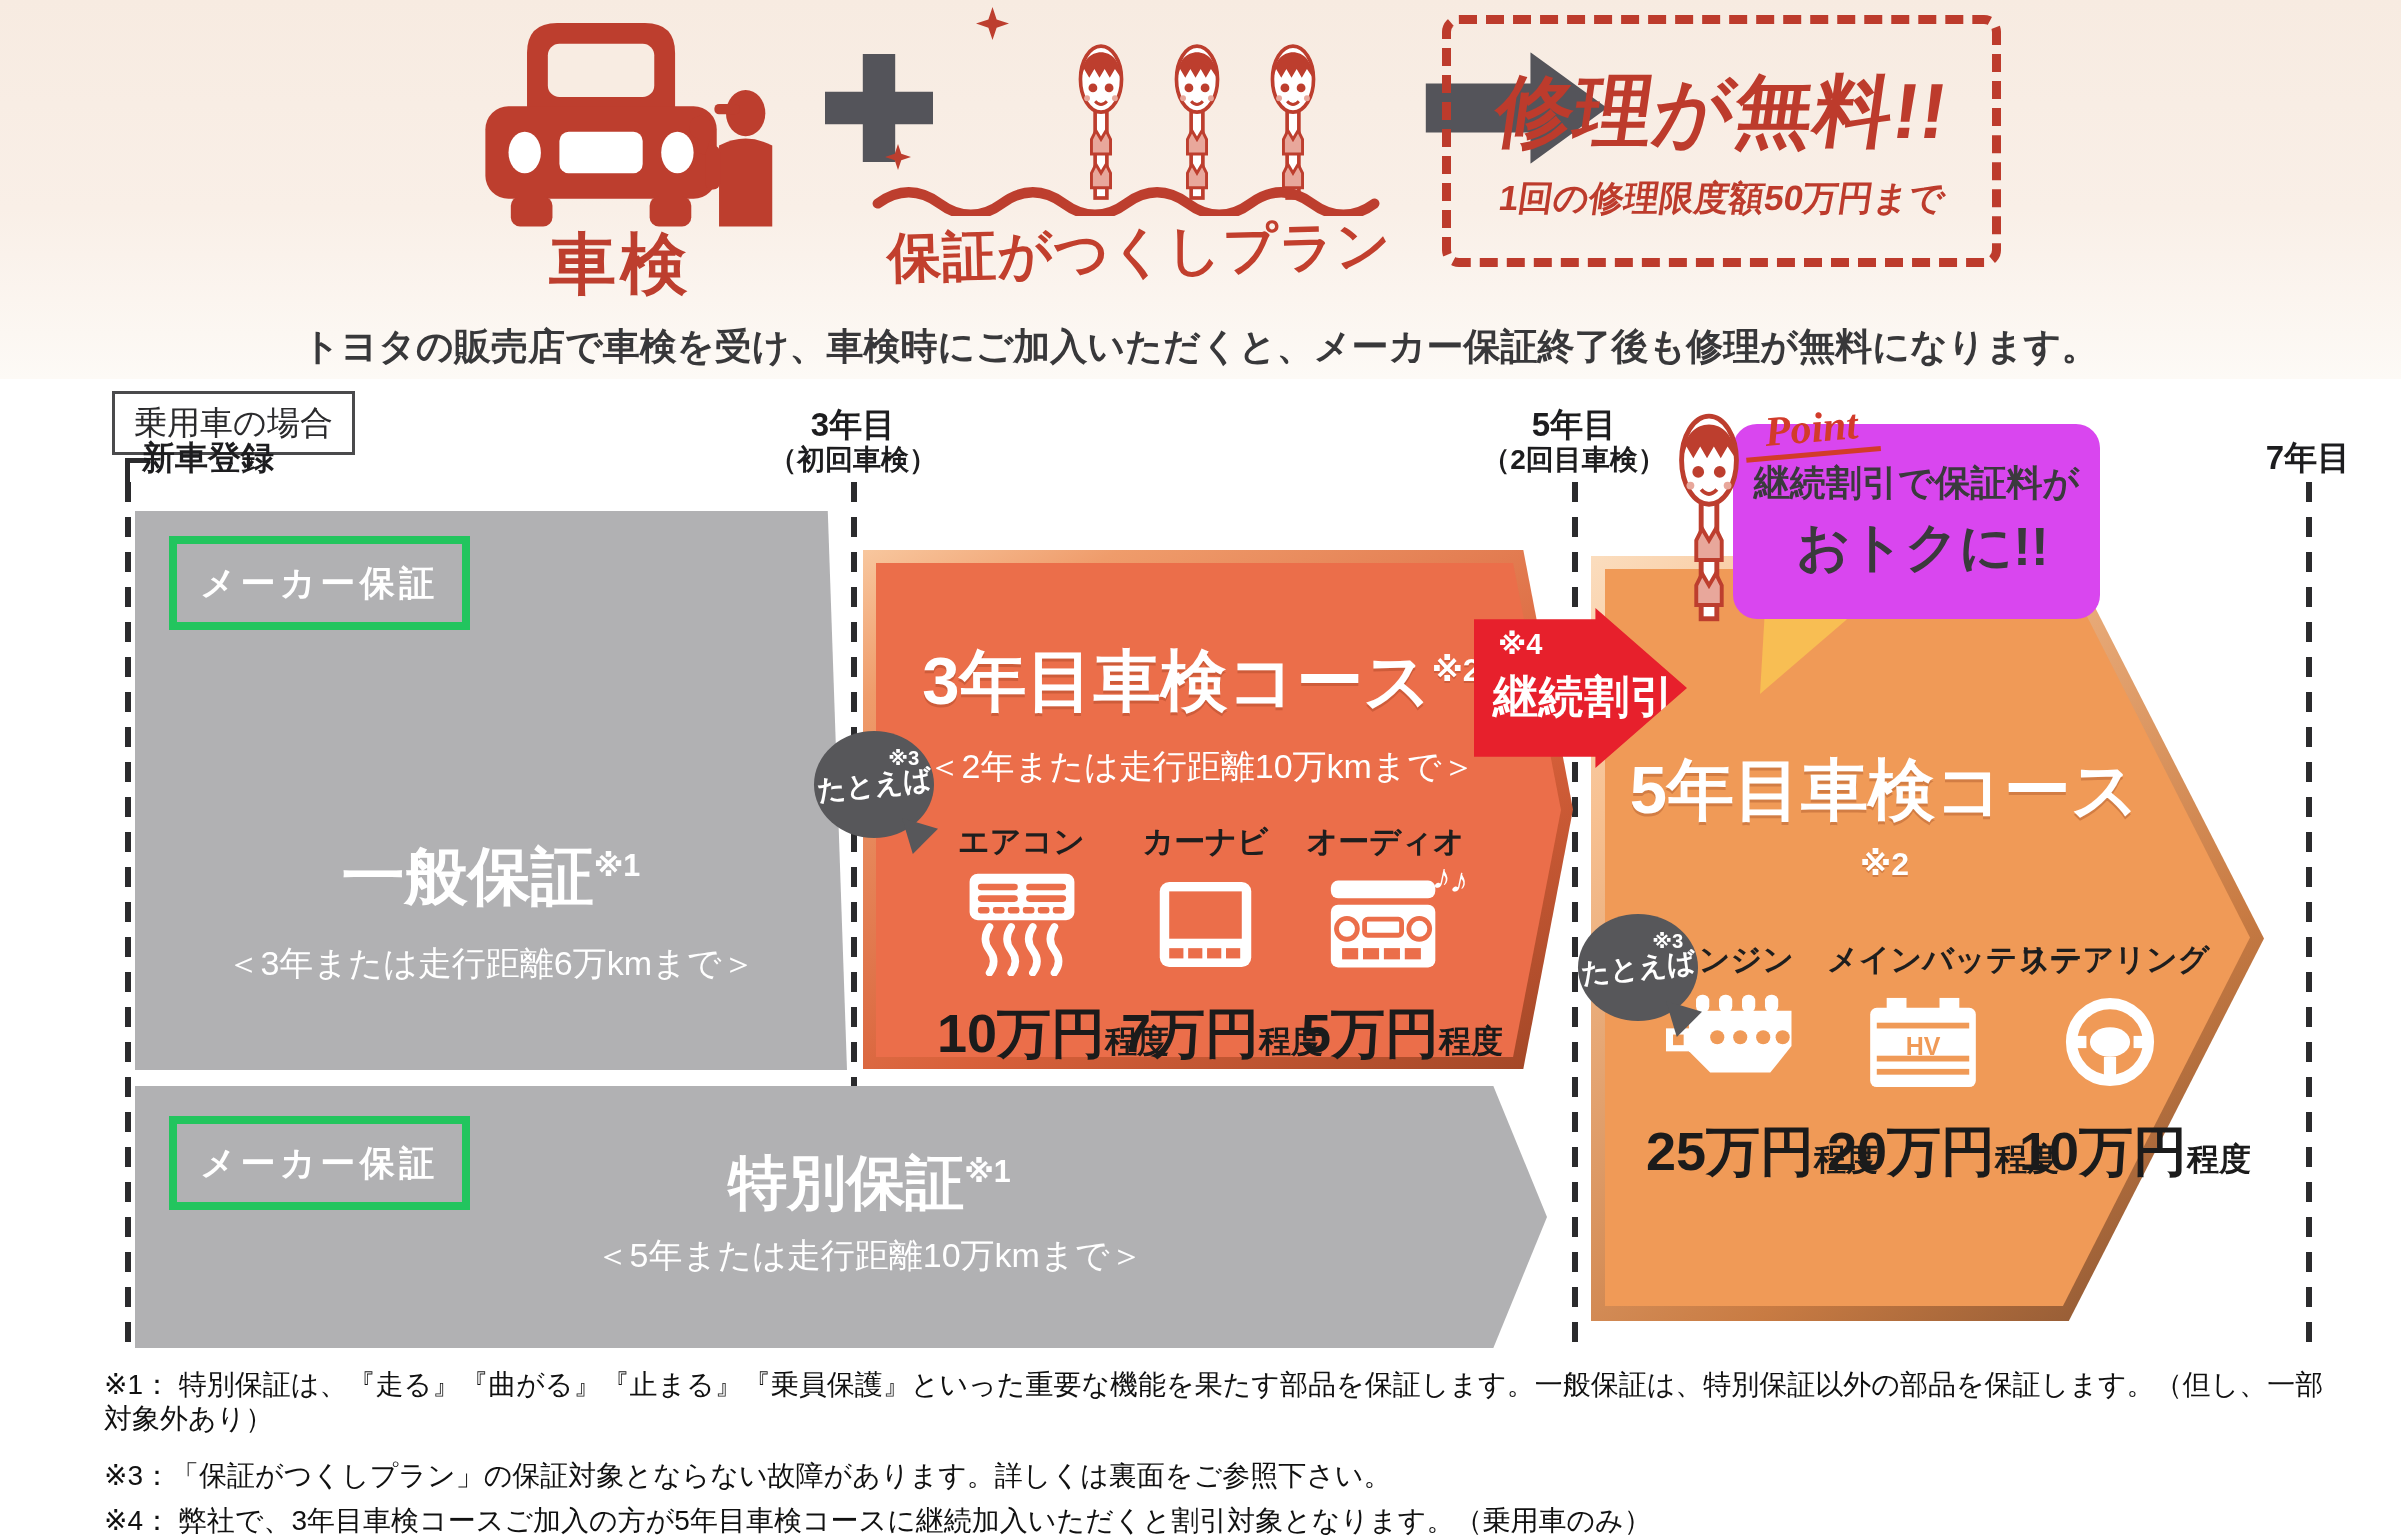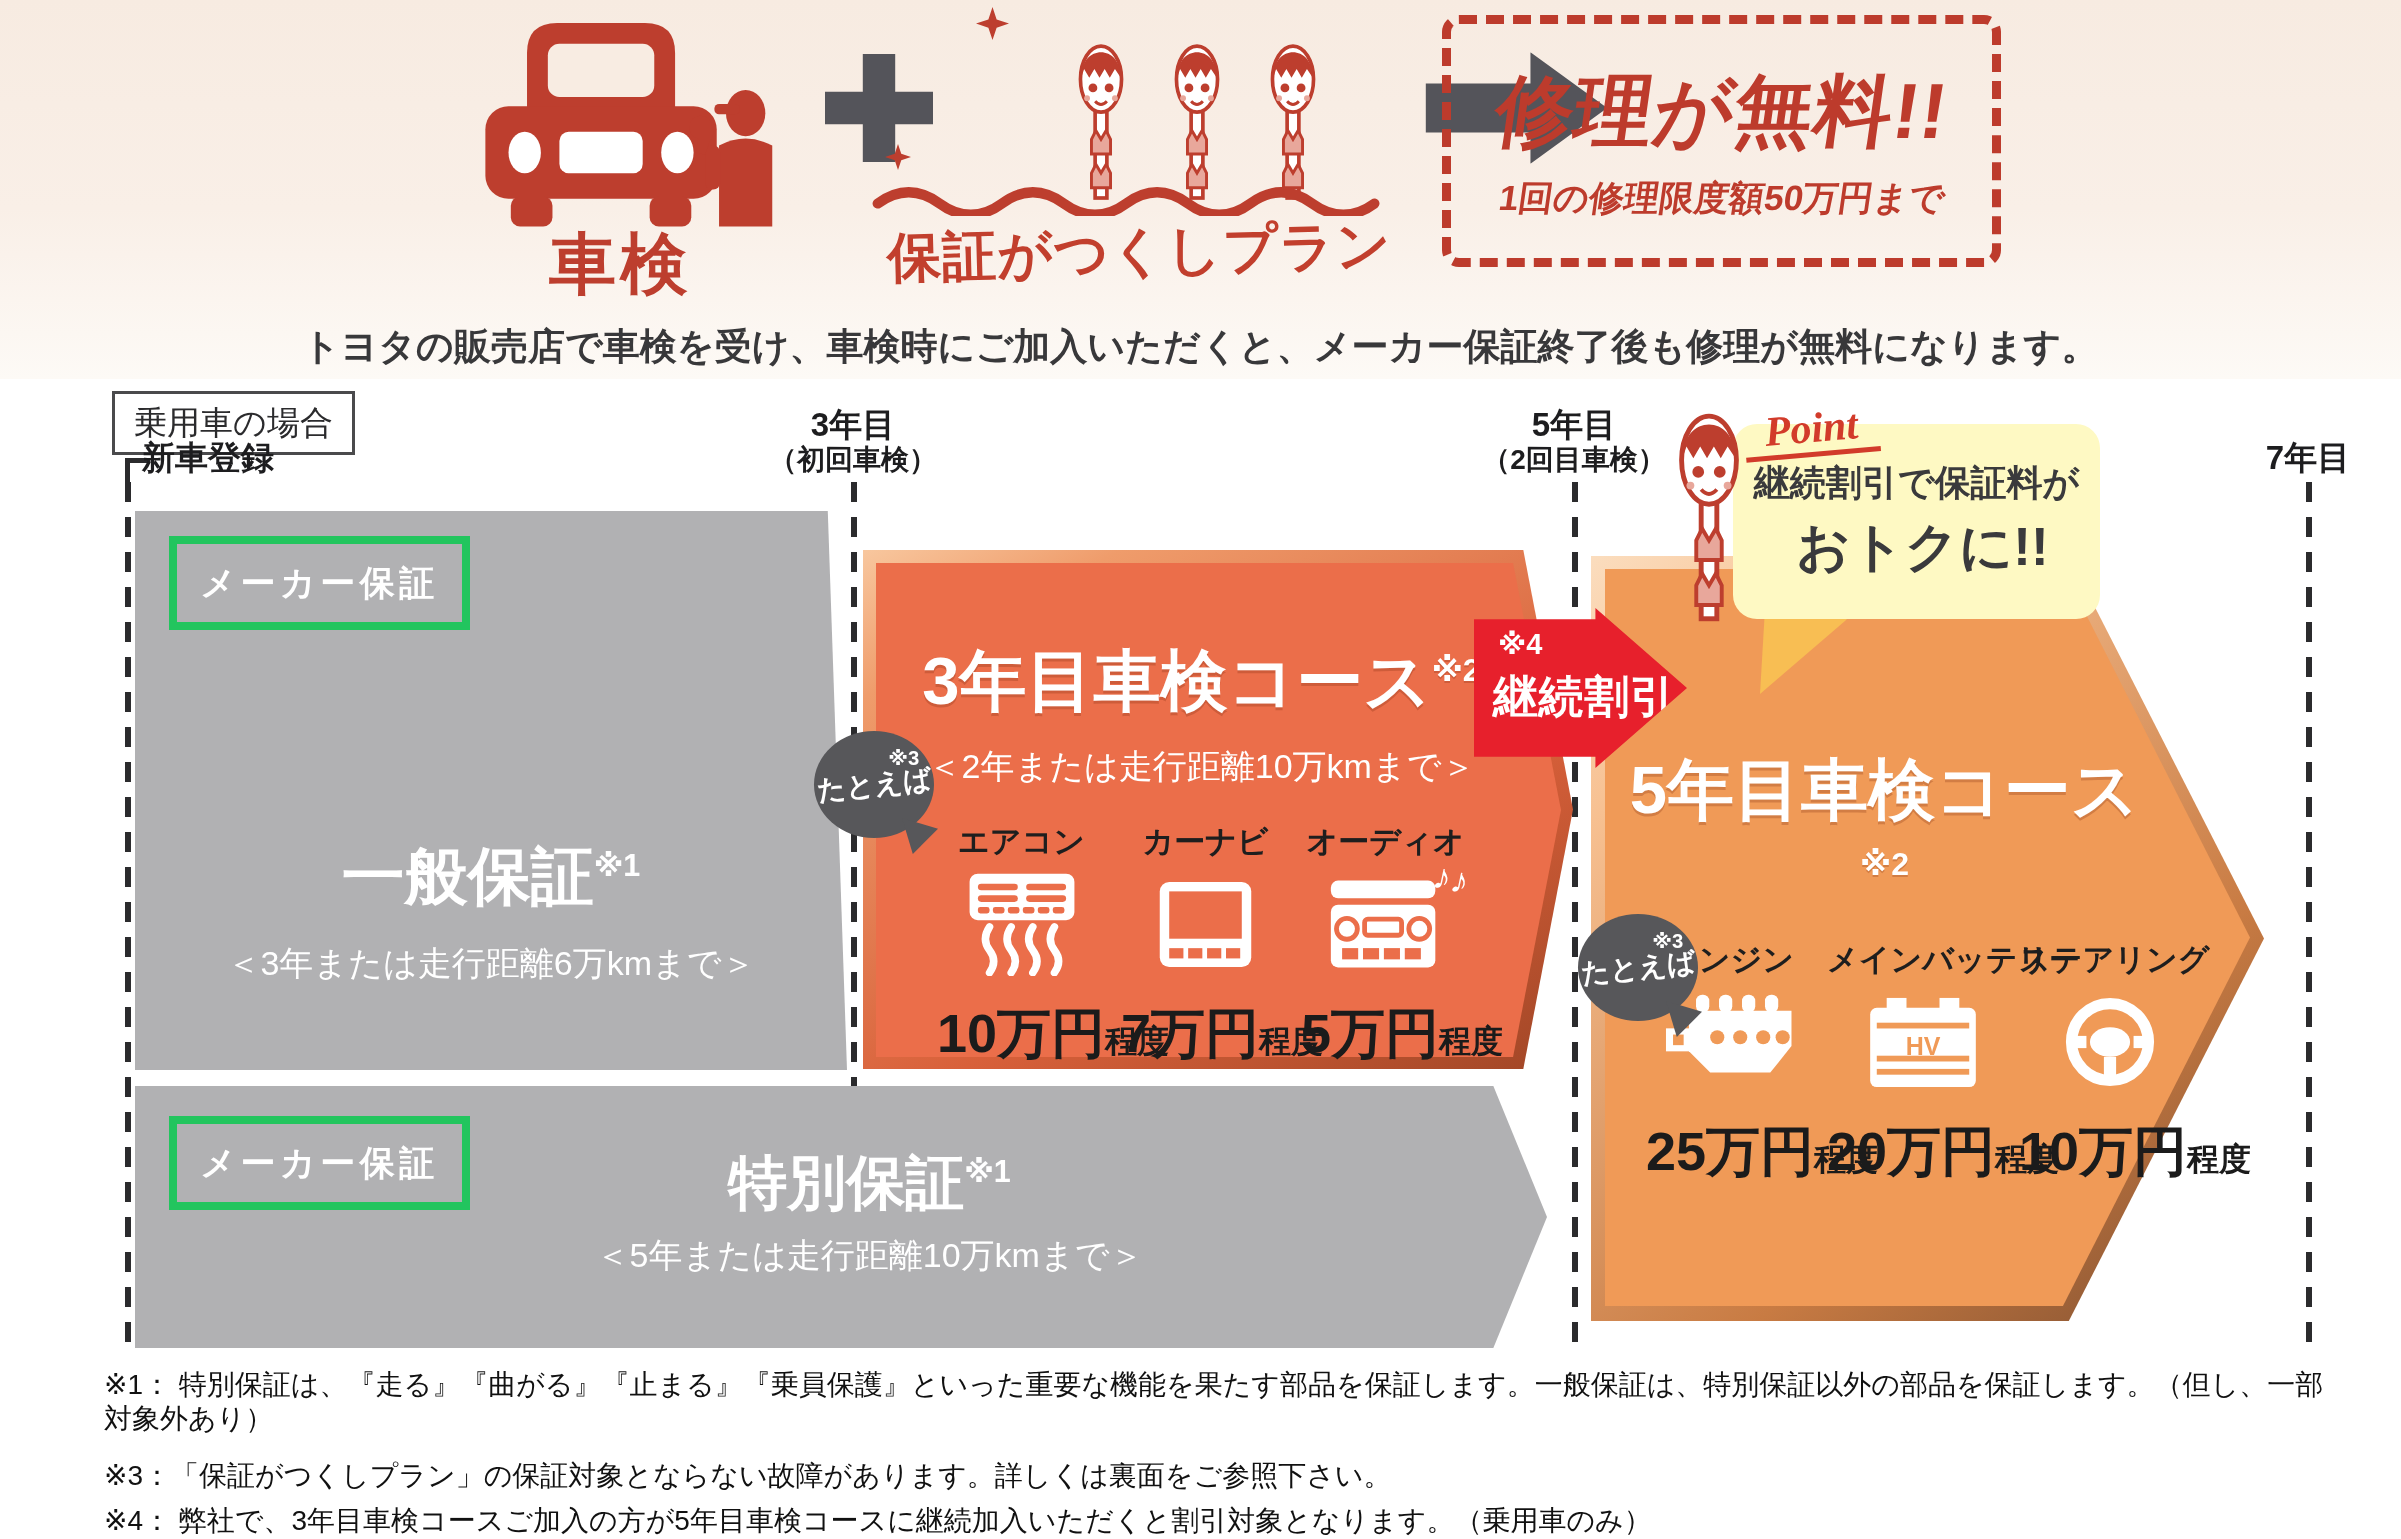--- a/index.html
+++ b/index.html
@@ -67,21 +67,21 @@
              display:flex;align-items:center;justify-content:center;}
   .ex-tail{width:36px;height:36px;background:#57575a;z-index:4;
            clip-path:polygon(0 0,100% 30%,30% 100%);}
   .ex-label{color:#fff;font-size:28px;font-weight:bold;transform:rotate(-6deg);}
   .ex-note{position:absolute;top:14.7px;right:14.7px;color:#fff;font-size:20.3px;font-weight:bold;}
   .renew-arrow{left:1474px;top:608px;width:213px;height:160px;background:#e7202c;z-index:5;
      clip-path:polygon(0 7%,57% 7%,57% 0,100% 50%,57% 100%,57% 93%,0 93%);}
   .renew-note{position:absolute;left:24px;top:19px;color:#fff;font-size:29px;font-weight:bold;}
   .renew-label{position:absolute;left:19px;top:59px;width:186px;color:#fff;font-size:45px;
                font-weight:bold;letter-spacing:0.6px;}
-  .point-bubble{left:1733px;top:424px;width:367px;height:195px;background:#fef9c3;
+  .point-bubble{left:1733px;top:424px;width:367px;height:195px;background:#d946ef;
                 border-radius:24px;z-index:6;display:flex;flex-direction:column;
                 align-items:center;justify-content:center;gap:4.5px;}
   .point-tail{left:1760px;top:605px;width:87px;height:89px;background:#f8be53;z-index:6;
               clip-path:polygon(6% 0,100% 16%,0 100%);}
   .point-line1{font-size:36px;font-weight:bold;color:#3a3a3c;}
   .point-line2{font-size:53px;font-weight:bold;color:#3a3a3c;margin-left:12px;}
   .point-script{left:1744px;top:404px;width:135px;z-index:7;color:#d23b2a;font-size:42px;
                 font-weight:bold;font-style:italic;font-family:"Liberation Serif","DejaVu Serif",serif;
                 border-bottom:5.1px solid #d23b2a;transform:rotate(-5deg);text-align:center;}
   

